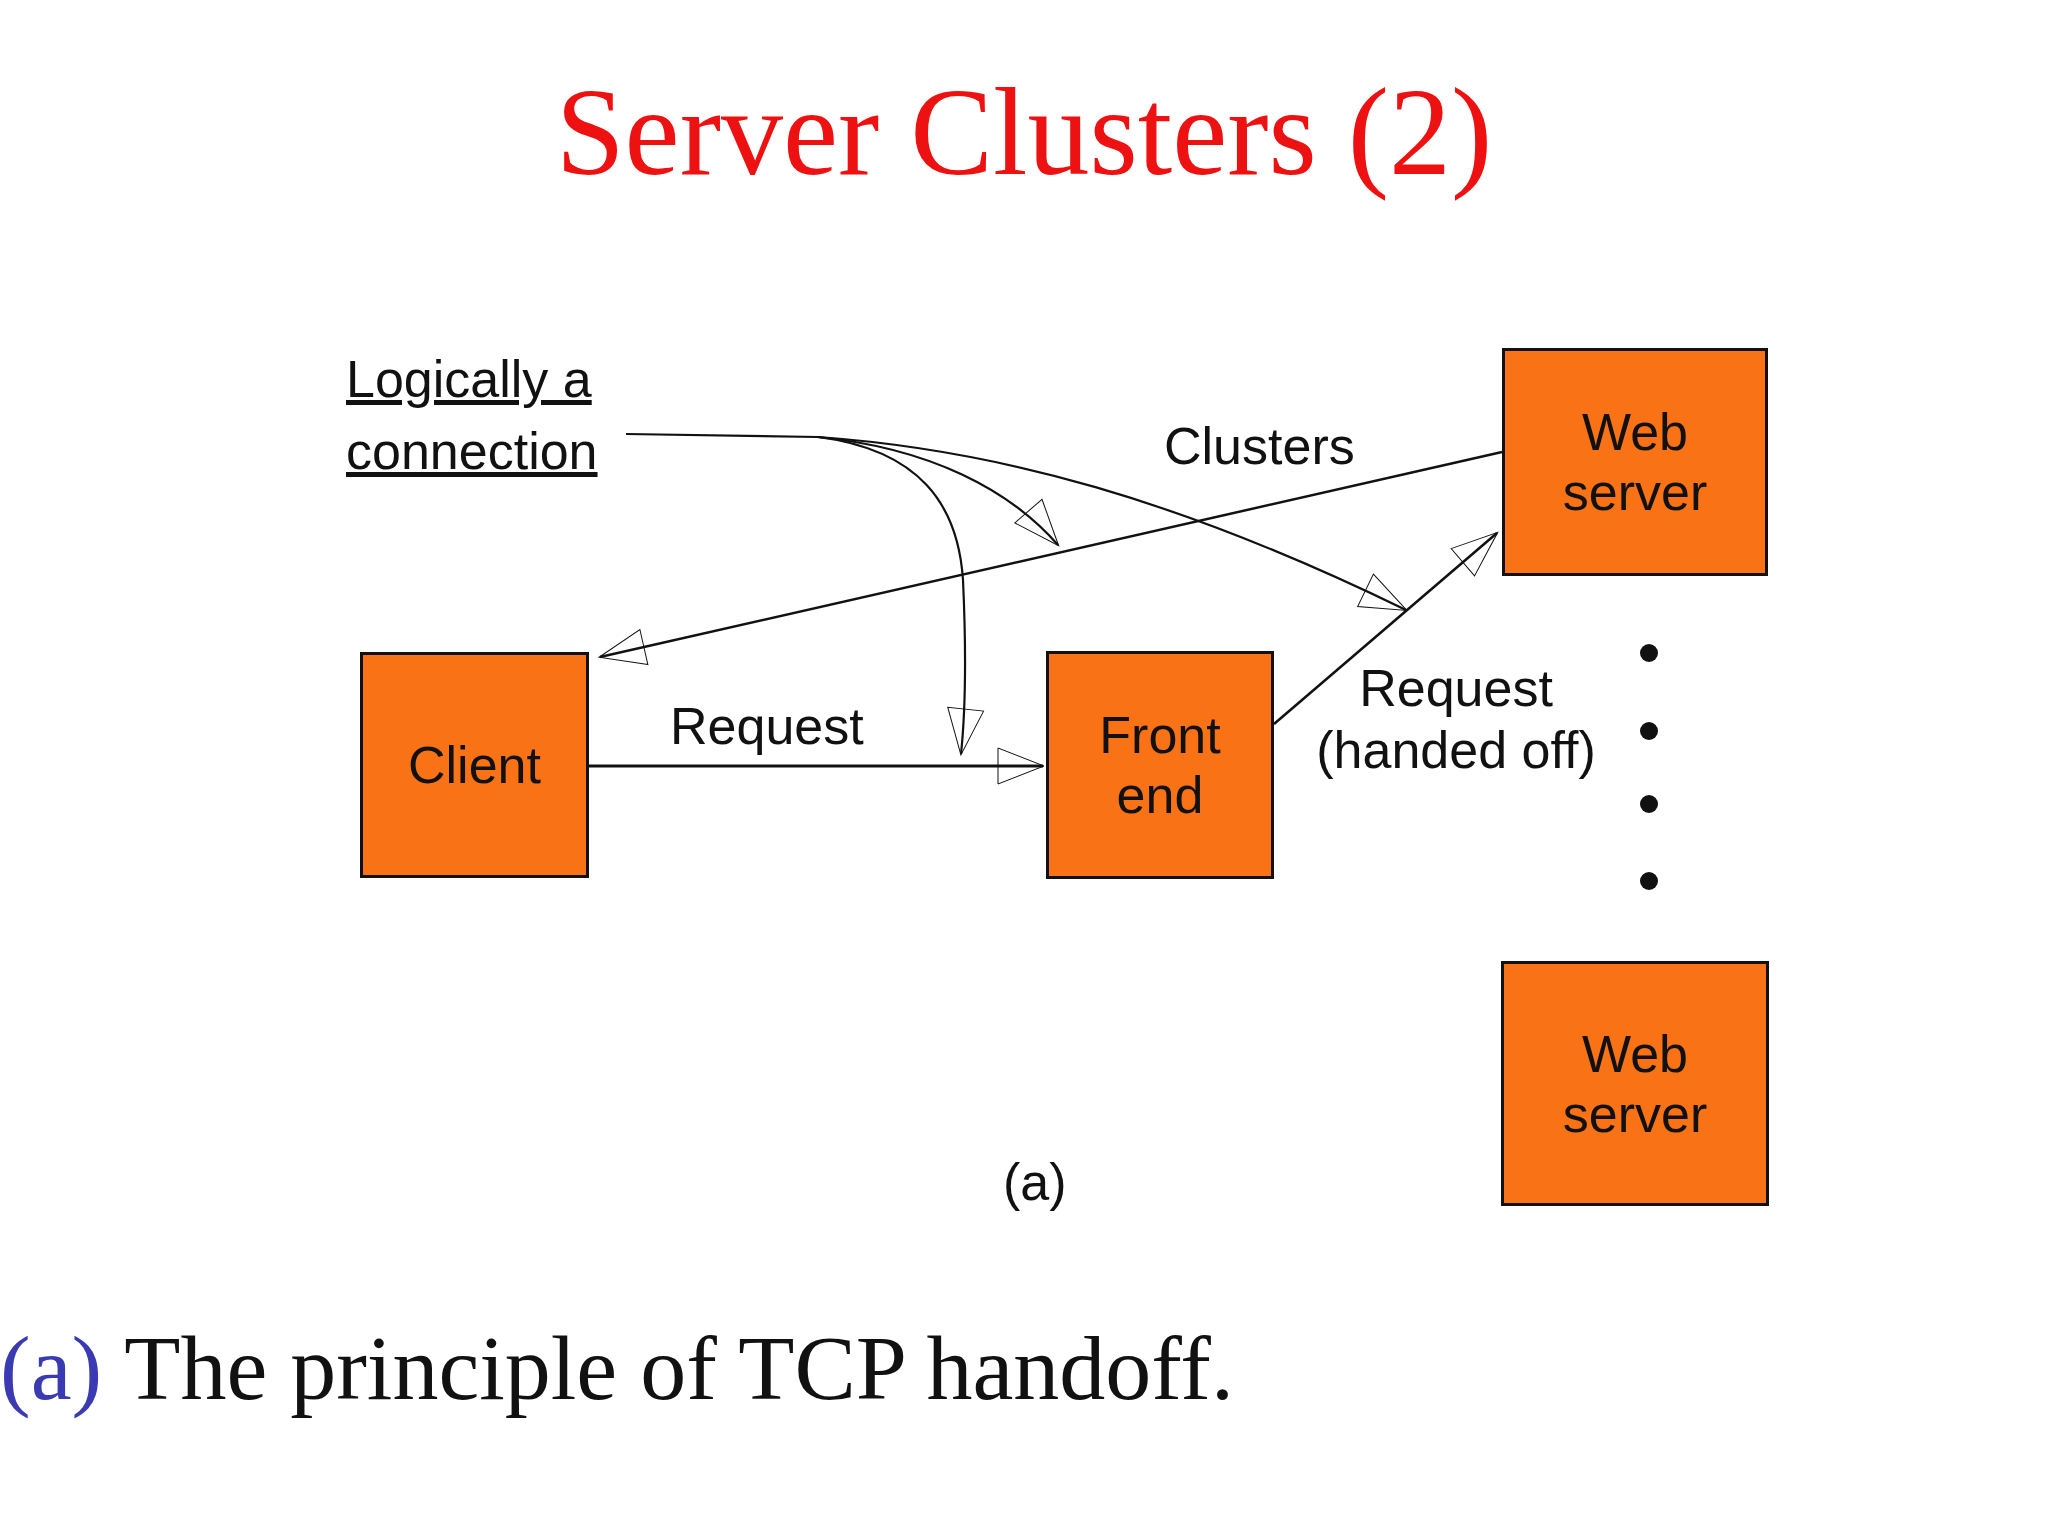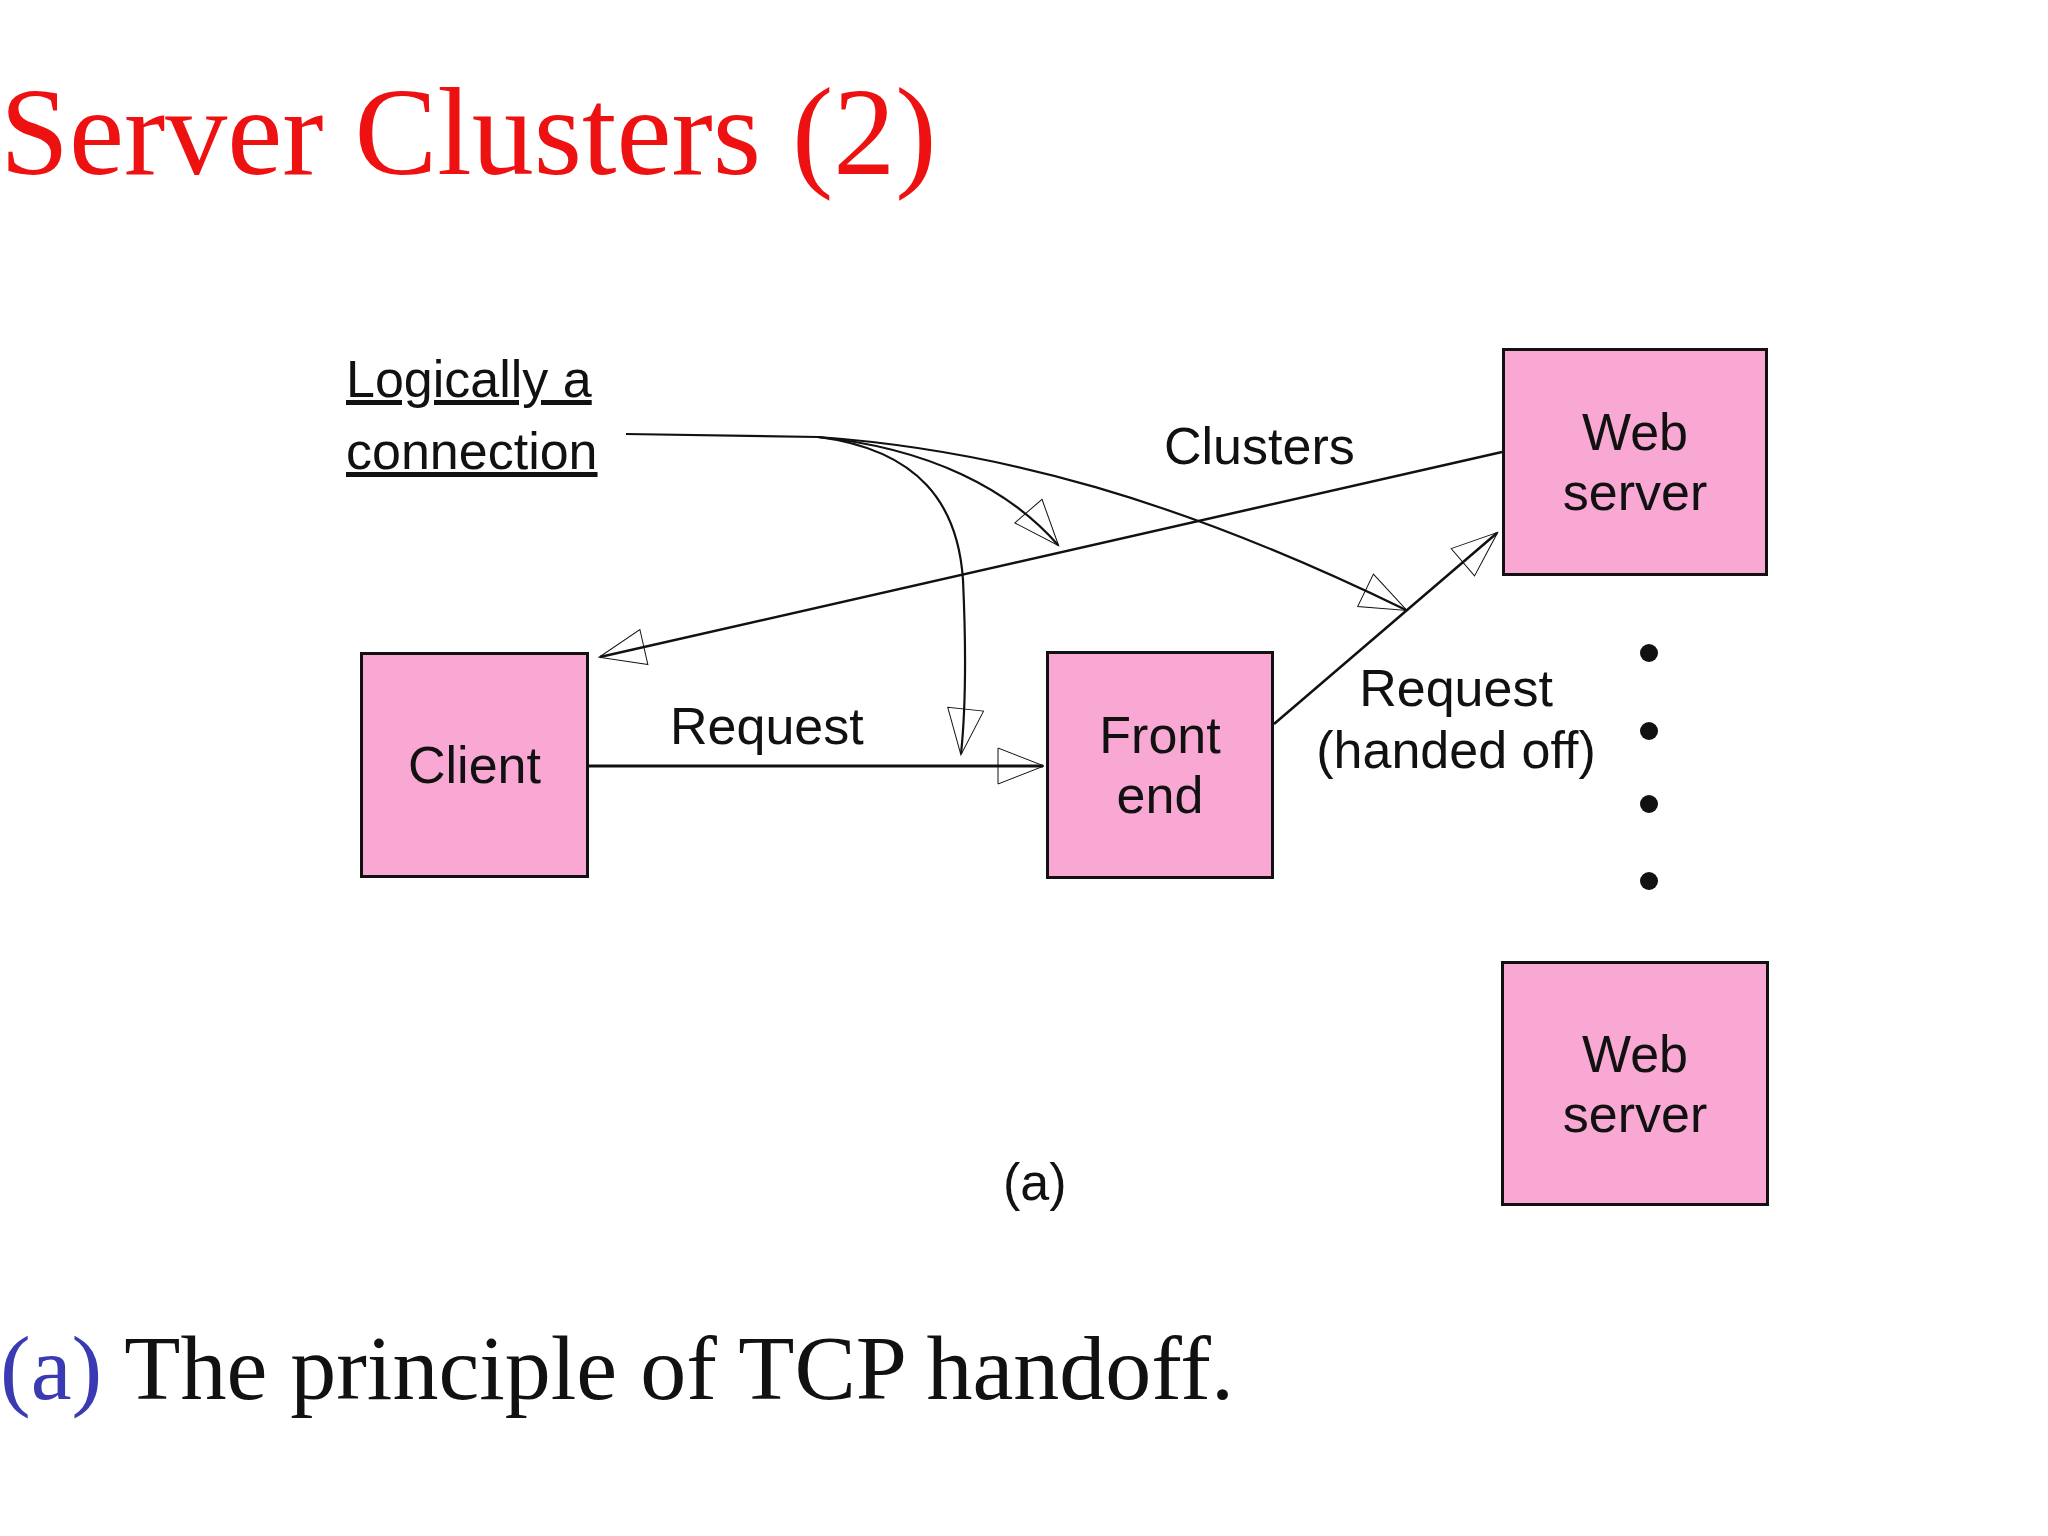--- a/index.html
+++ b/index.html
@@ -10,38 +10,38 @@
     background: #ffffff;
     overflow: hidden;
     font-family: "Liberation Sans", sans-serif;
     color: #111111;
   }
   .title {
     position: absolute;
     top: 62px; left: 0;
     width: 100%;
     margin: 0;
-    text-align: left;
+    text-align: center;
     font-family: "Liberation Serif", serif;
     font-weight: 400;
     font-size: 124px;
     line-height: 1.15;
     color: #ee1111;
   }
   .wires { position: absolute; top: 0; left: 0; }
   .wires path { fill: none; stroke: #111111; }
   .wires .main { stroke-width: 3px; }
   .wires .diag { stroke-width: 2.5px; }
   .wires .leader { stroke-width: 2.2px; }
   .wires circle { fill: #111111; stroke: none; }
   .node {
     position: absolute;
     box-sizing: border-box;
     border: 3px solid #111111;
-    background: #f9a8d4;
+    background: #f97316;
     display: flex;
     flex-direction: column;
     align-items: center;
     justify-content: center;
     font-size: 52px;
     line-height: 60px;
     text-align: center;
   }
   .node span { display: block; }
   .node-client   { left: 360px;  top: 652px; width: 229px; height: 226px; justify-content: center; }

